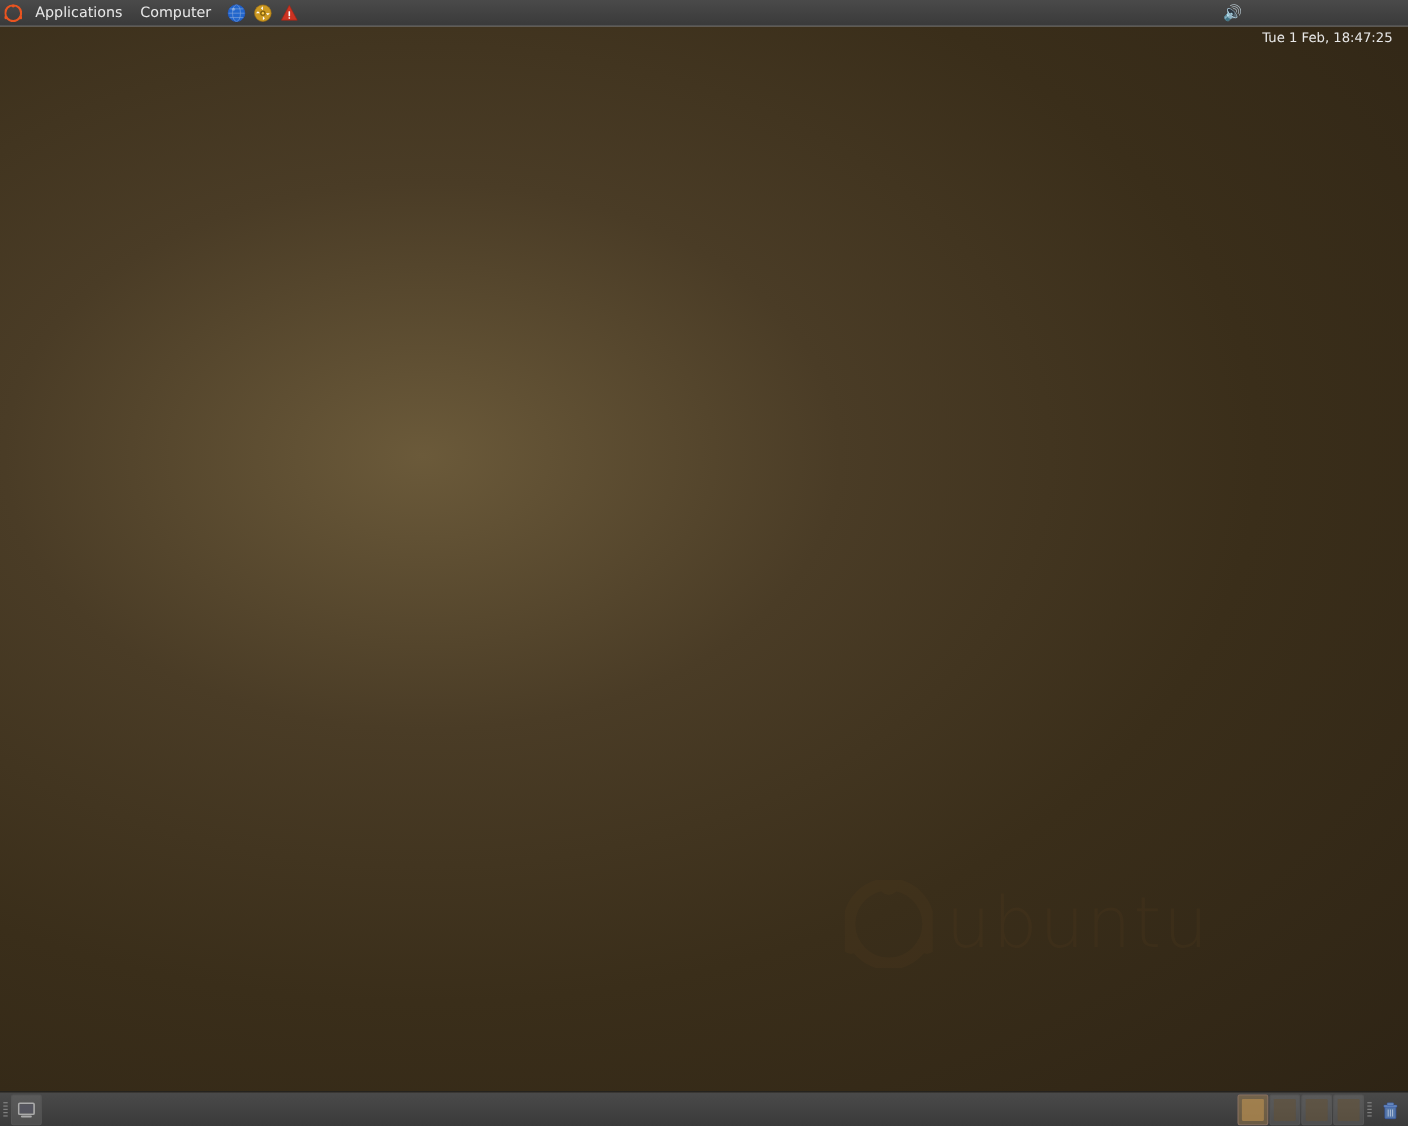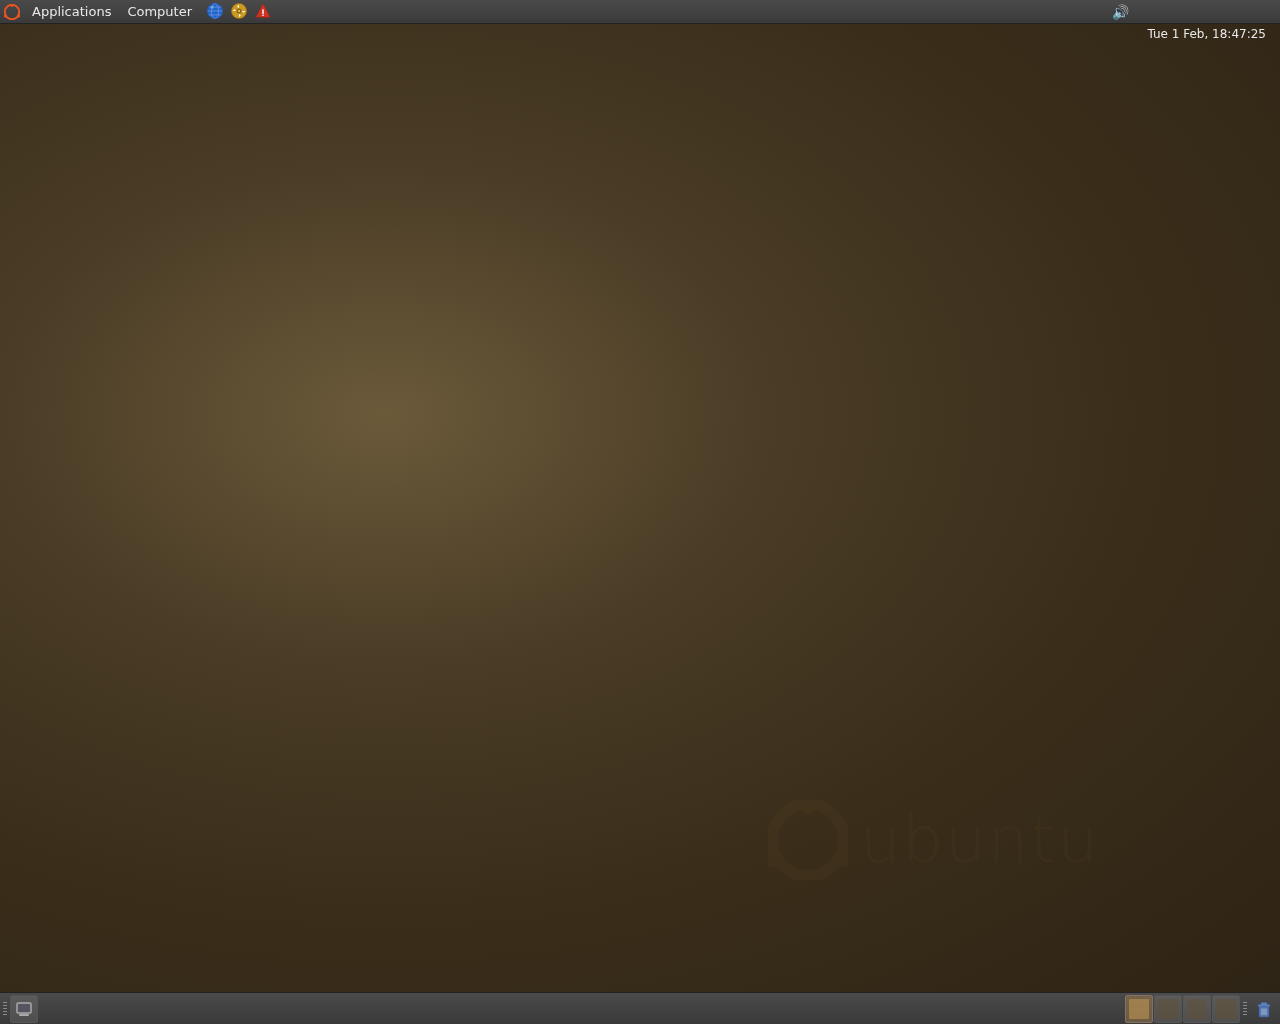--- a/index.html
+++ b/index.html
@@ -26,21 +26,21 @@
       background: linear-gradient(to bottom, #4a4a4a 0%, #3a3a3a 100%);
       display: flex;
       align-items: center;
       justify-content: space-between;
       z-index: 100;
       border-bottom: 1px solid #222;
     }
 
     #panel-left {
       display: flex;
-      align-items: flex-start;
+      align-items: center;
       height: 100%;
     }
 
     #ubuntu-logo {
       width: 24px;
       height: 24px;
       display: flex;
       align-items: center;
       justify-content: center;
       padding: 0 4px;

